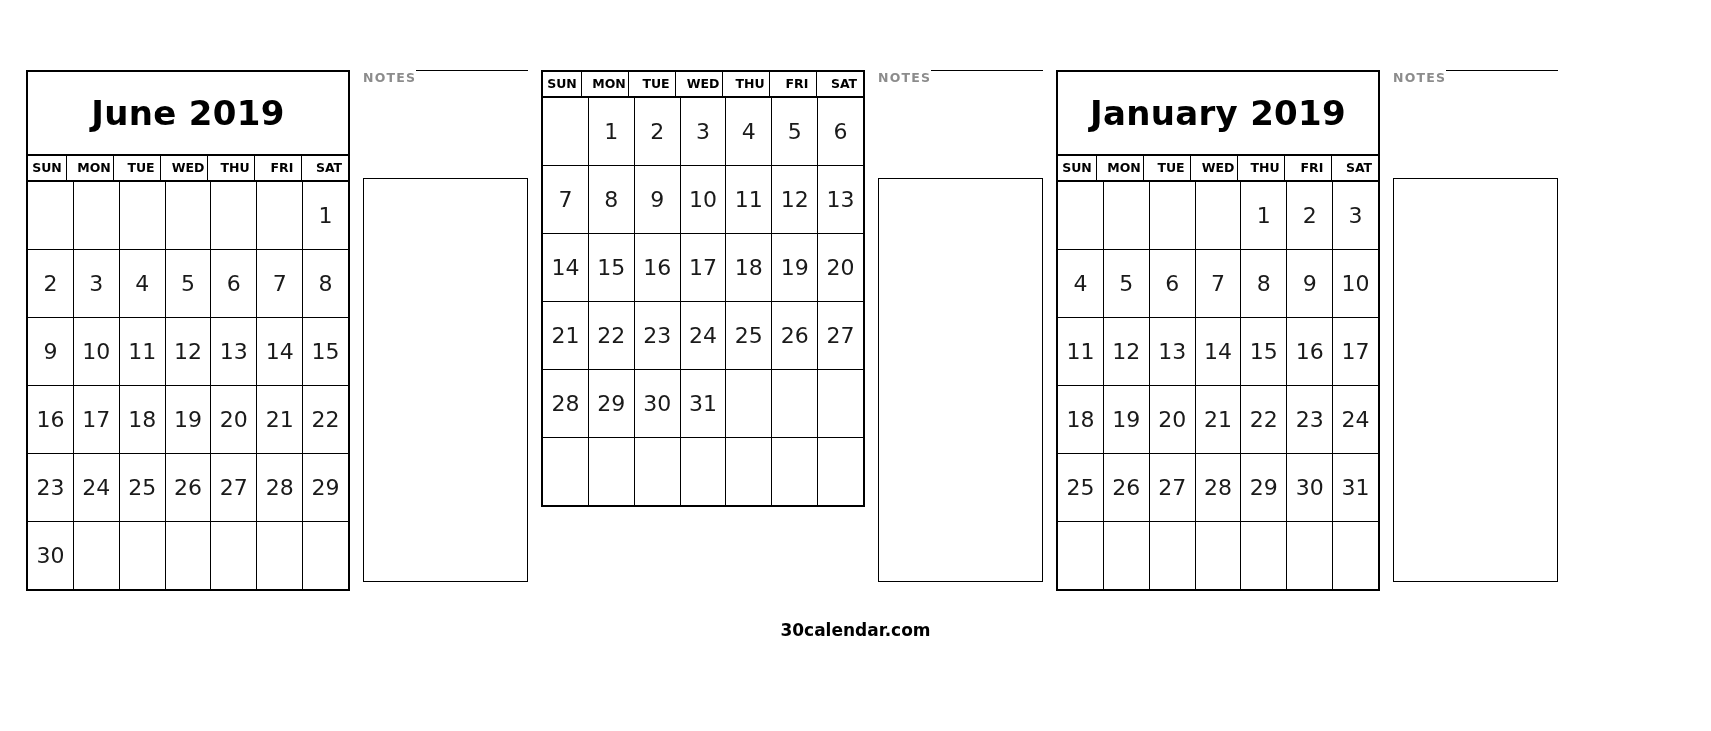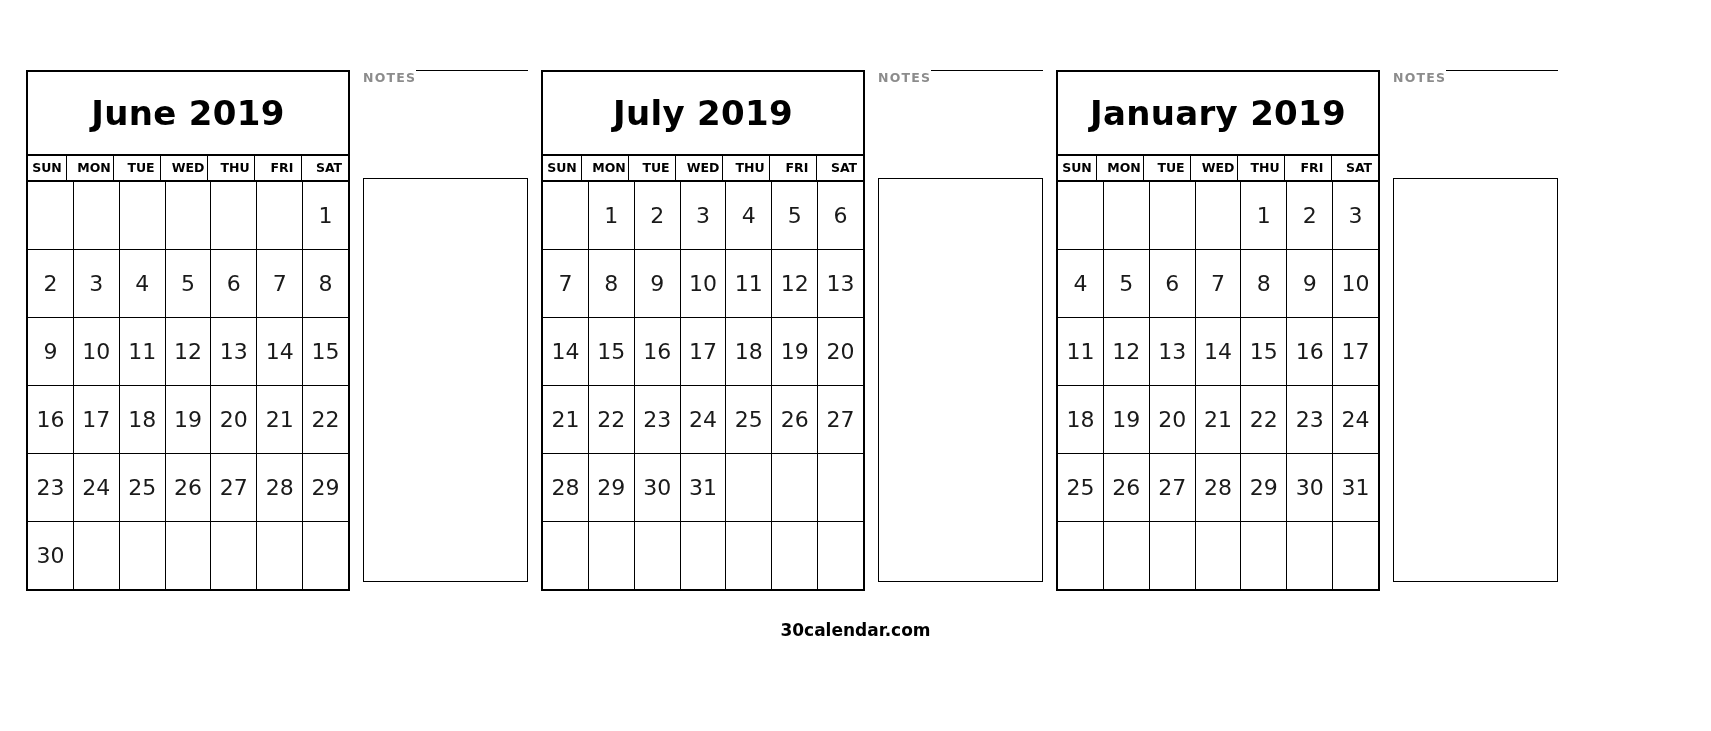--- a/index.html
+++ b/index.html
@@ -229,21 +229,20 @@
         </div>
         <div class="notes-spacer"></div>
         <div class="notes-box h-6"></div>
       </div>
     </div>
 
     <div class="gap"></div>
 
     <div class="month-group">
       <div class="calendar">
-        <div class="cal-title">July 2019</div>
         <div class="weekdays">
           <div class="weekday">SUN</div>
           <div class="weekday">MON</div>
           <div class="weekday">TUE</div>
           <div class="weekday">WED</div>
           <div class="weekday">THU</div>
           <div class="weekday">FRI</div>
           <div class="weekday">SAT</div>
         </div>
         <div class="week-row">

